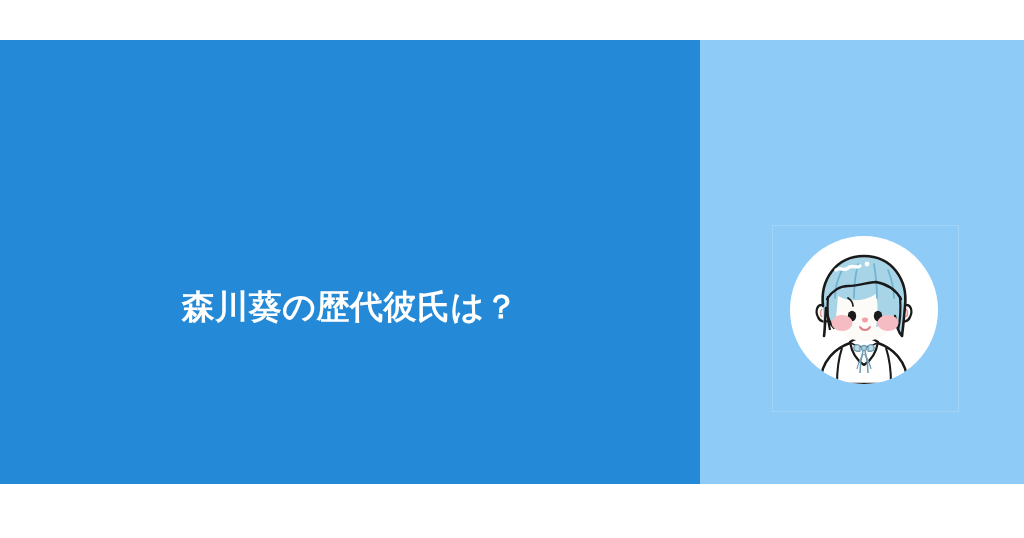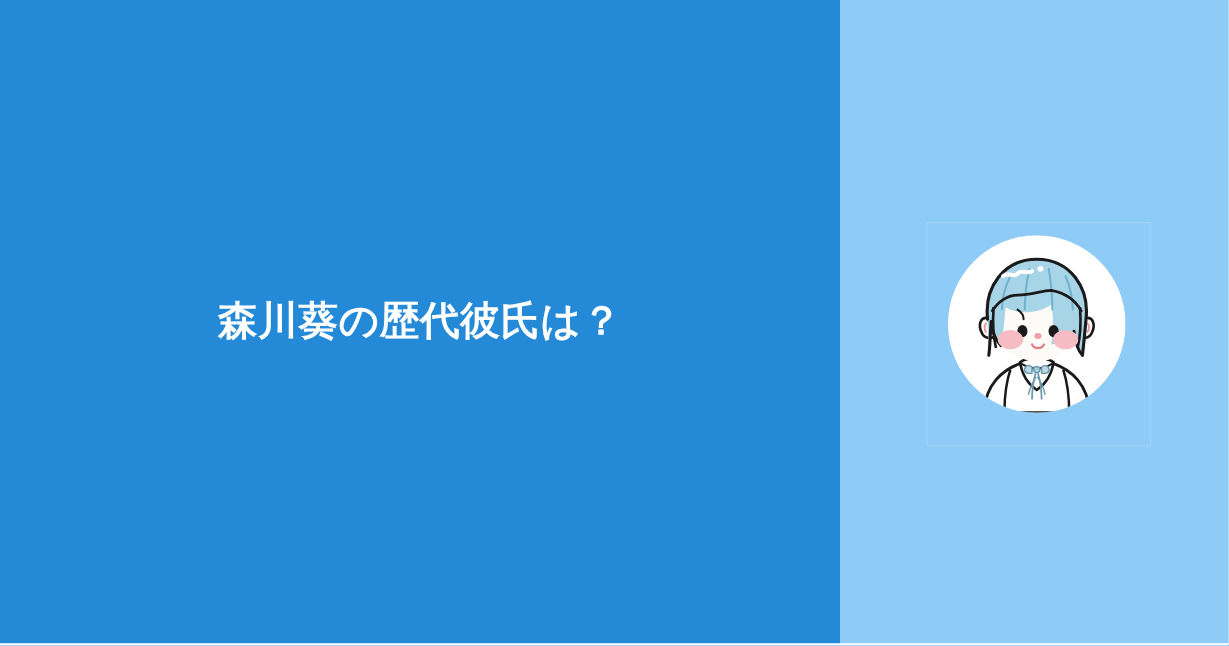--- a/index.html
+++ b/index.html
@@ -7,23 +7,24 @@
     padding: 0;
     background: #ffffff;
   }
   body {
     font-family: "Liberation Sans", "DejaVu Sans", sans-serif;
   }
 
   .eyecatch {
     position: relative;
     width: 1024px;
-    height: 536px;
+    height: 444px;
     overflow: hidden;
     display: flex;
+    margin-top: 40px;
   }
 
   
   .left-panel {
     width: 700px;
     height: 538px;
     background: #2489d6;
     position: relative;
     flex: 0 0 700px;
     display: flex;

